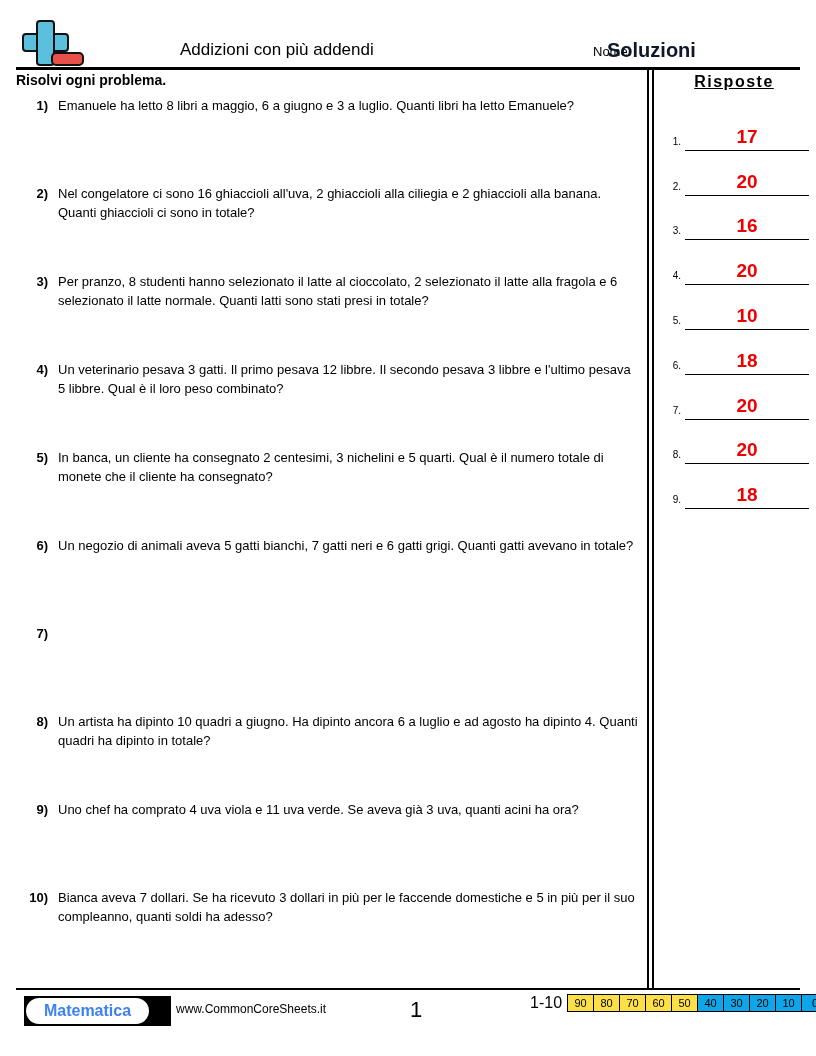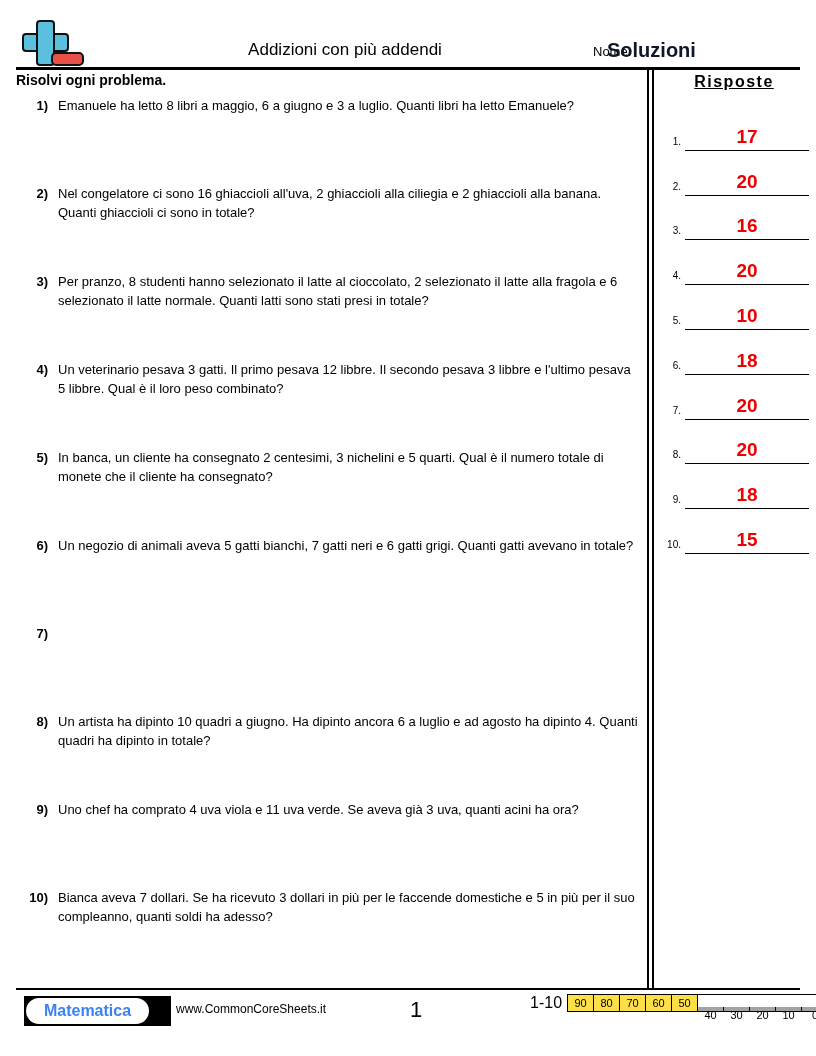--- a/index.html
+++ b/index.html
@@ -73,21 +73,20 @@
     background: #e8504a;
     border: 2px solid #111111;
     border-radius: 5px;
     box-sizing: border-box;
   }
   #header-title {
     position: absolute;
     left: 180px;
     top: 40px;
     width: 330px;
-    text-align: center;
     font-size: 17px;
     line-height: 20px;
     white-space: nowrap;
   }
   #name-label {
     position: absolute;
     left: 551px;
     top: 44px;
     font-size: 13px;
     line-height: 16px;
@@ -296,21 +295,21 @@
   .scale-box {
     width: 26px;
     text-align: center;
     font-size: 11px;
     line-height: 16px;
     border-right: 1px solid #000000;
     box-sizing: border-box;
     background: #fde047;
   }
   .scale-box:last-child { border-right: none; }
-  .scale-box.hl { background: #a3a3a3; margin-top: 12px; }
+  .scale-box.hl { background: #0ea5e9; }
 </style>
 </head>
 <body>
 
 <div id="page">
 
   <div id="header">
     <div id="logo-mark">
       <div class="plus-h"></div>
       <div class="plus-v"></div>
@@ -408,25 +407,20 @@
       <div class="a-line"></div>
     </div>
     <div class="answer-row">
       <div class="a-num">8.</div>
       <div class="a-val">20</div>
       <div class="a-line"></div>
     </div>
     <div class="answer-row">
       <div class="a-num">9.</div>
       <div class="a-val">18</div>
-      <div class="a-line"></div>
-    </div>
-    <div class="answer-row">
-      <div class="a-num">10.</div>
-      <div class="a-val">15</div>
       <div class="a-line"></div>
     </div>
   </div>
 
   <div id="footer-rule"></div>
   <div id="brand-badge"></div>
   <div id="brand-pill"></div>
   <div id="brand-text">Matematica</div>
   <div id="site-url">www.CommonCoreSheets.it</div>
   <div id="page-number">1</div>

